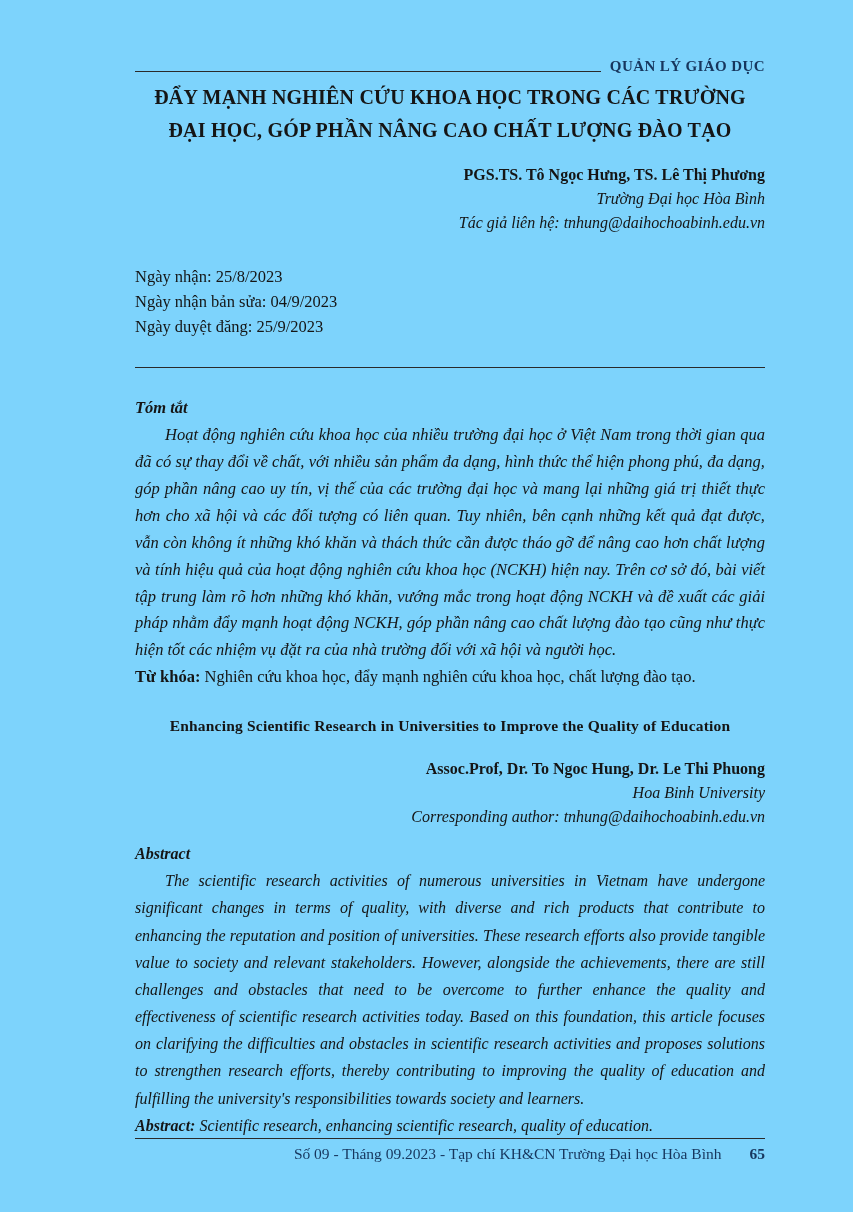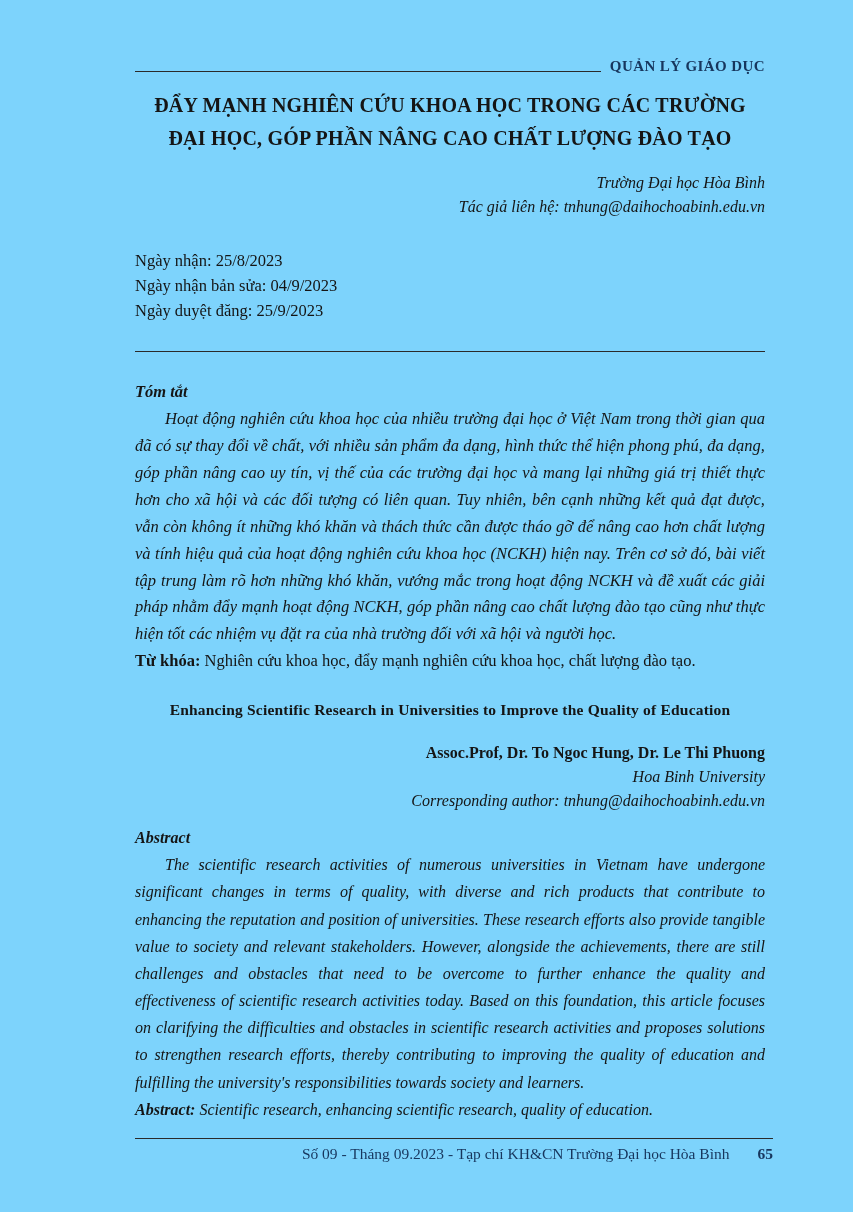--- a/index.html
+++ b/index.html
@@ -36,21 +36,21 @@
   .section-label {
     font-weight: bold;
     font-size: 15px;
     letter-spacing: 0.4px;
     color: #17365d;
     white-space: nowrap;
   }
 
   
   .title-vi {
-    margin-top: 14px;
+    margin-top: 6px;
     text-align: center;
     font-weight: bold;
     font-size: 20px;
     line-height: 1.65;
     letter-spacing: 0.2px;
   }
 
   
   .byline-vi { margin-top: 16px; text-align: right; line-height: 1.5; }
   .authors { font-weight: bold; font-size: 16px; }
@@ -113,21 +113,21 @@
   .keywords-line-en {
     font-style: italic;
     font-size: 16px;
     line-height: 1.7;
   }
 
   
   .footer {
     position: absolute;
     left: 135px;
-    right: 80px;
+    right: 88px;
     top: 1138px;
   }
   .footer-rule { border: none; border-top: 1.5px solid #2a2a2a; }
   .footer-row {
     display: flex;
     justify-content: flex-end;
     align-items: baseline;
     margin-top: 6px;
     color: #17365d;
     font-size: 15.5px;
@@ -142,20 +142,21 @@
   <div class="content">
 
     <div class="header-row">
       <div class="header-rule"></div>
       <span class="section-label">QUẢN LÝ GIÁO DỤC</span>
     </div>
 
     <h1 class="title-vi">ĐẨY MẠNH NGHIÊN CỨU KHOA HỌC TRONG CÁC TRƯỜNG ĐẠI HỌC, GÓP PHẦN NÂNG CAO CHẤT LƯỢNG ĐÀO TẠO</h1>
 
     <div class="byline-vi">
+      <div class="authors">PGS.TS. Tô Ngọc Hưng, TS. Lê Thị Phương</div>
       <div class="affiliation">Trường Đại học Hòa Bình</div>
       <div class="contact">Tác giả liên hệ: tnhung@daihochoabinh.edu.vn</div>
     </div>
 
     <div class="dates">
       <div>Ngày nhận: 25/8/2023</div>
       <div>Ngày nhận bản sửa: 04/9/2023</div>
       <div>Ngày duyệt đăng: 25/9/2023</div>
     </div>
 

